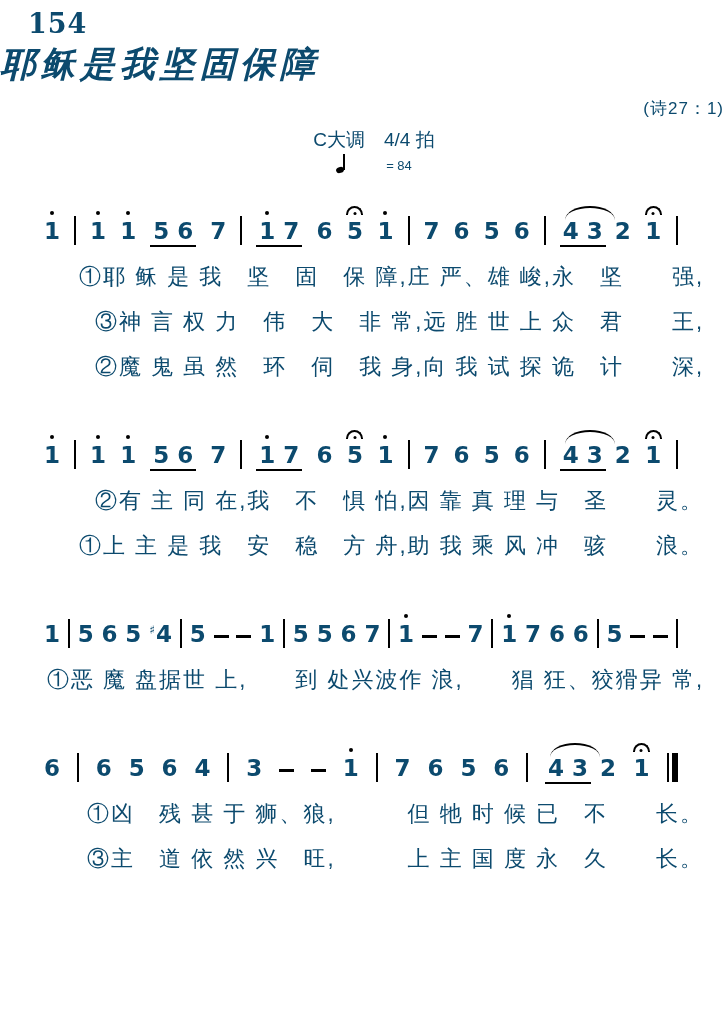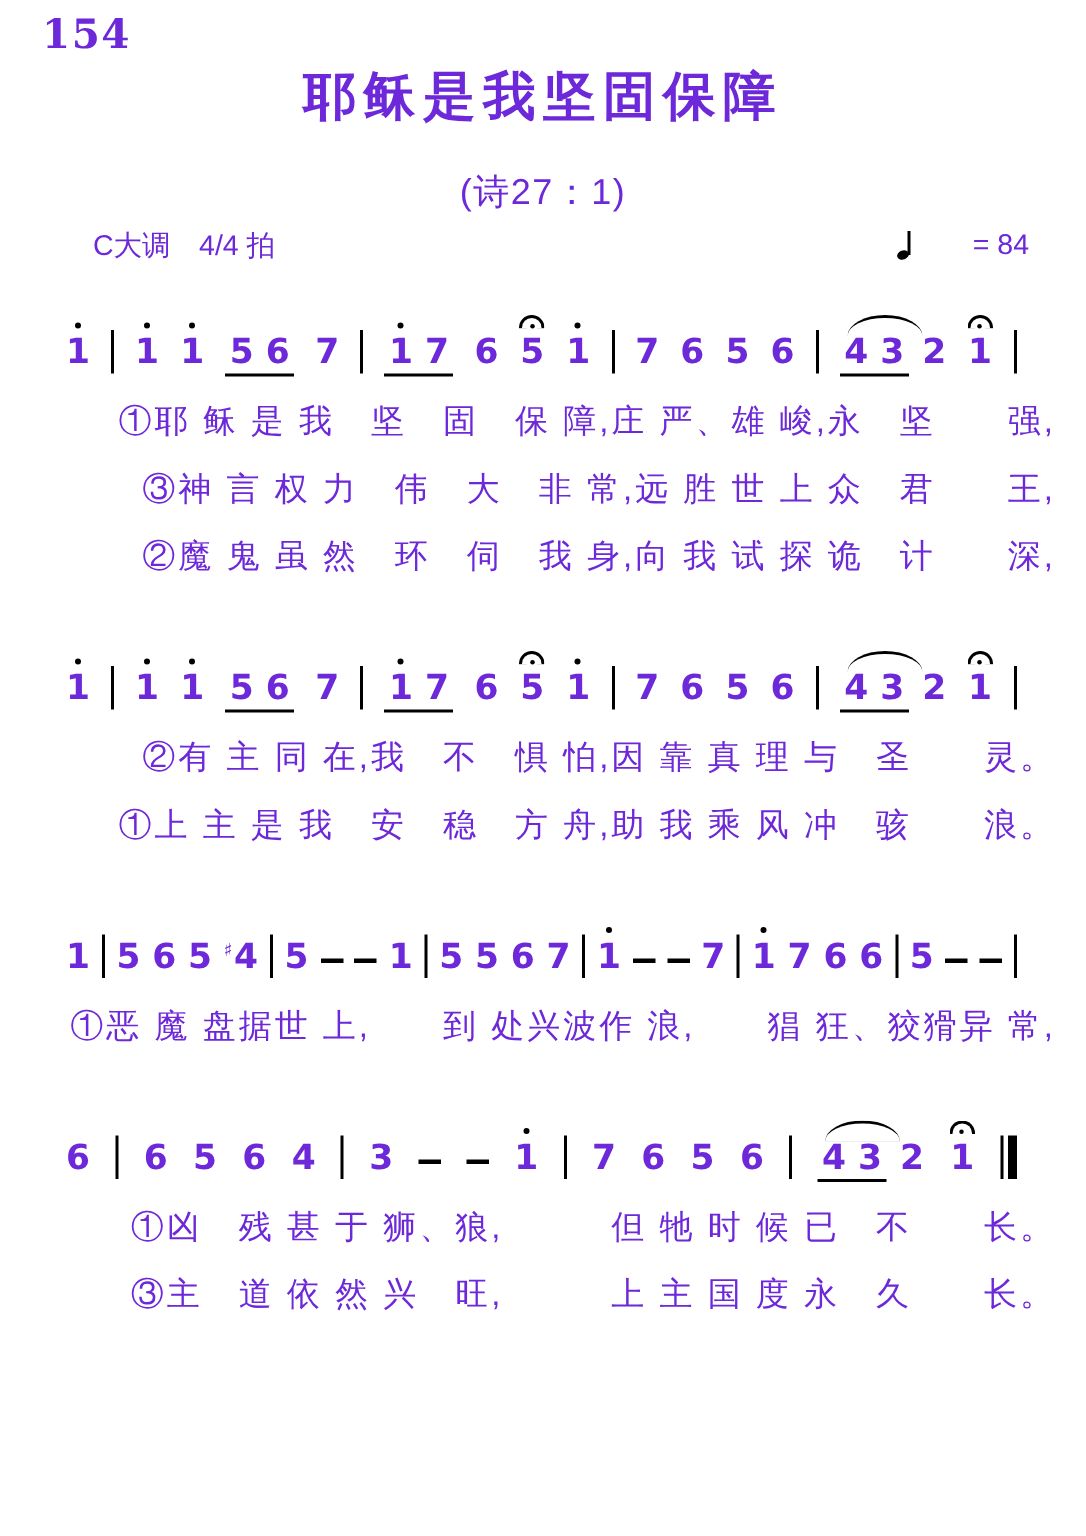--- a/index.html
+++ b/index.html
@@ -1,38 +1,39 @@
 <!DOCTYPE html>
 <html><head>
 <meta charset="utf-8">
 <style>
   * { margin:0; padding:0; box-sizing:border-box; }
   html,body { background:#e8e8e8; }
   .sheet {
-    width:724px; height:1024px; background:#ffffff; color:#6d28d9;
+    width:724px; height:1024px; background:#ffffff; color:#0c4a6e;
     font-family:"Liberation Sans", sans-serif;
     overflow:hidden; position:relative; padding-top:6px;
     margin:0 auto;
   }
   .page-number {
     margin:2px 0 0 28px; font-family:"DejaVu Serif", serif;
     font-weight:bold; font-size:27px; letter-spacing:1px;
   }
   .hymn-title {
-    text-align:center; margin-top:2px; font-size:35px; font-weight:bold;
+    margin-top:2px; font-size:35px; font-weight:bold;
     letter-spacing:5px;
+    font-style:italic;
   }
   .scripture-ref {
-    text-align:center; margin-top:24px; font-size:24px; letter-spacing:1px;
+    text-align:right; margin-top:9px; font-size:17px; letter-spacing:1px;
   }
   .key-row {
     display:flex; justify-content:space-between; align-items:center;
-    margin:7px 38px 0 62px; font-size:19px;
-  }
-  .tempo { display:flex; align-items:flex-start; font-size:19px;gap:36px; }
+    margin:7px 38px 0 62px; font-size:19px;flex-direction:column;
+  }
+  .tempo { display:flex; align-items:flex-end; font-size:13px;gap:36px; }
   .qnote { display:inline-block; position:relative; width:11px; height:20px; margin-right:3px; }
   .qnote::before { content:''; position:absolute; left:0; bottom:0; width:8px; height:6px;
     background:#000; border-radius:50%; transform:rotate(-20deg); }
   .qnote::after { content:''; position:absolute; left:7px; bottom:3px; width:2px; height:16px; background:#000; }
 
   
   .music-line {
     display:flex; justify-content:space-between; align-items:flex-end;
     margin:28px 46px 0 44px; height:46px;
   }

